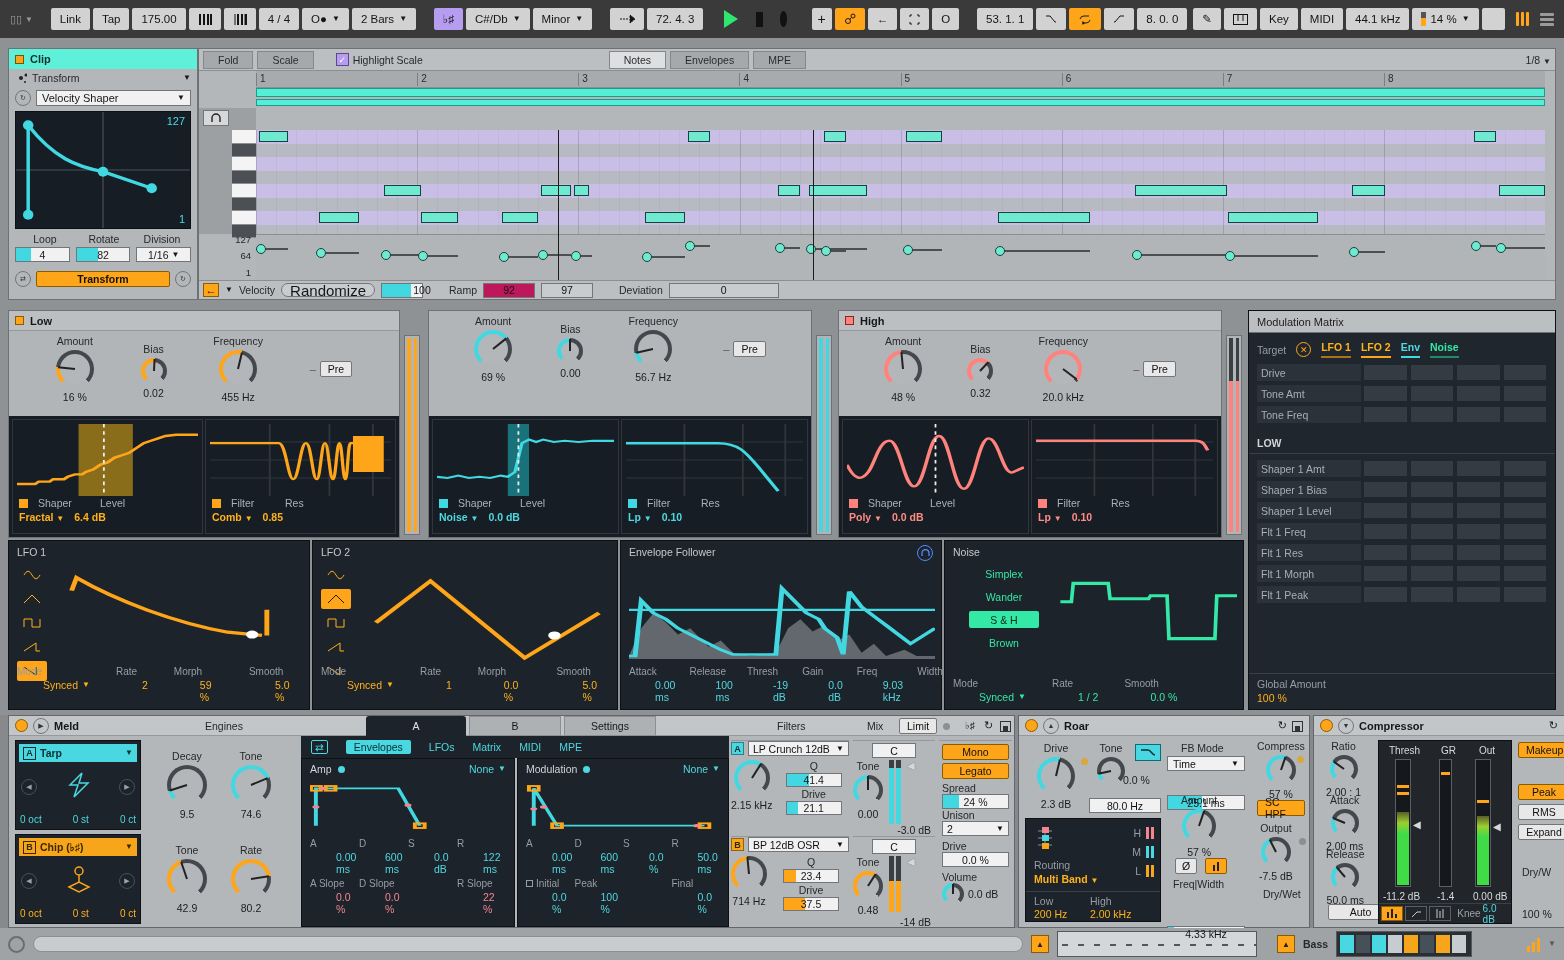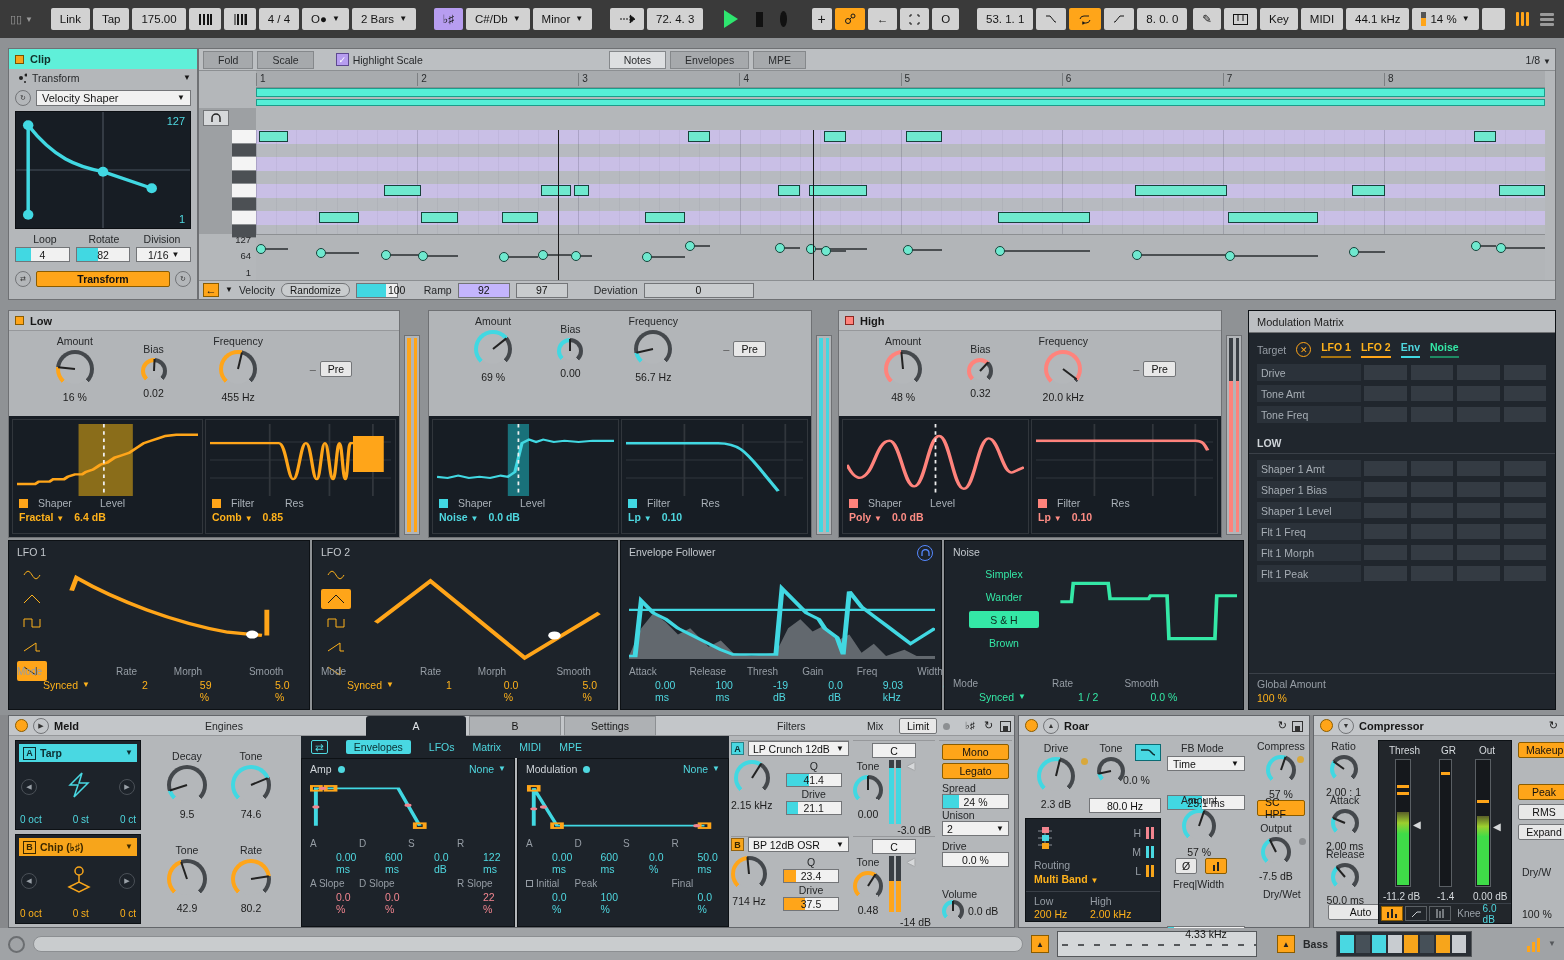--- a/index.html
+++ b/index.html
@@ -72,21 +72,21 @@
 #grid:after{content:"";position:absolute;inset:0;background:
  repeating-linear-gradient(to right,rgba(40,40,60,.14) 0 1px,transparent 1px 161.2px),
  repeating-linear-gradient(to right,rgba(40,40,60,.05) 0 1px,transparent 1px 20.15px);}
 .note{position:absolute;height:11px;margin-top:1px;background:#6fe9cf;border:1px solid #17423a;z-index:3;}
 .ph{position:absolute;top:0;bottom:0;width:1px;background:#1b1b1b;z-index:4;}
 #vellane{position:absolute;left:57px;right:10px;bottom:19px;height:46px;background:#b2b5b8;border-top:1px solid #8c8f92;overflow:hidden;}
 .vmark{position:absolute;height:2px;background:#4b4f52;z-index:2;}
 .vmark:before{content:"";position:absolute;left:-3px;top:-4px;width:8px;height:8px;border-radius:50%;background:#6fe9cf;border:1px solid #17423a;}
 #velscale{position:absolute;left:26px;bottom:19px;width:30px;height:46px;font-size:9.5px;color:#26282a;}
 #velfoot{position:absolute;left:0;right:0;bottom:0;height:19px;background:#bcbfc2;border-top:1px solid #8c8f92;display:flex;align-items:center;gap:6px;padding:0 4px;}
-.pill{border:1px solid #737578;border-radius:8px;padding:0 8px;height:14px;display:flex;align-items:center;font-size:10px;background:#c9ccce;}
+.pill{border:1px solid #737578;border-radius:8px;padding:0 8px;height:14px;display:flex;align-items:center;font-size:15px;background:#c9ccce;}
 
 .band{top:310px;height:228px;background:#b2b5b8;border:1px solid #6f7174;position:absolute;}
 .bhead{height:20px;background:#bcbfc2;border-bottom:1px solid #96989b;display:flex;align-items:center;gap:6px;padding:0 6px;}
 .bknobs{height:84px;display:flex;align-items:flex-start;justify-content:space-evenly;padding-top:4px;position:relative;}
 .kv{font-size:10.5px;color:#1c1c1c;}
 .prewrap{display:flex;align-items:center;gap:4px;margin-top:26px;}
 .bgraphs{position:absolute;left:0;right:0;top:105px;bottom:0;background:#171d24;display:flex;gap:2px;padding:3px;}
 .gpan{flex:1;position:relative;border:1px solid #31363c;}
 .gpan svg{position:absolute;left:4px;right:4px;top:4px;width:calc(100% - 8px);height:72px;}
 .gfoot{position:absolute;left:6px;right:6px;bottom:4px;height:32px;font-size:10.5px;}
@@ -508,21 +508,21 @@
       <span class="lbl">Velocity</span>
       <span class="pill">
           <span>Randomize</span>
         </span>
       <div class="slidebox" style="width:40px;flex:none;padding-left:40px;">
           <u style="width:72%;"></u>
           <span>100</span>
         </div>
       <span class="sp"></span>
       <span class="lbl">Ramp</span>
-      <div class="valbox" style="width:52px;background:#c4b5fd;">
+      <div class="valbox" style="width:52px;background:#be185d;">
           <span>92</span>
         </div>
       <div class="valbox" style="width:52px;background:#c9ccce;">
           <span>97</span>
         </div>
       <span class="sp"></span>
       <span class="lbl">Deviation</span>
       <div class="valbox" style="width:110px;background:#c9ccce;">
           <span>0</span>
         </div>
@@ -1017,20 +1017,27 @@
         </div>
         <div class="mx-row">
           <div class="mx-label">Shaper 1 Level</div>
           <div class="mx-cell"></div>
           <div class="mx-cell"></div>
           <div class="mx-cell"></div>
           <div class="mx-cell"></div>
         </div>
         <div class="mx-row">
           <div class="mx-label">Flt 1 Freq</div>
+          <div class="mx-cell"></div>
+          <div class="mx-cell"></div>
+          <div class="mx-cell"></div>
+          <div class="mx-cell"></div>
+        </div>
+        <div class="mx-row">
+          <div class="mx-label">Flt 1 Res</div>
           <div class="mx-cell"></div>
           <div class="mx-cell"></div>
           <div class="mx-cell"></div>
           <div class="mx-cell"></div>
         </div>
         <div class="mx-row">
           <div class="mx-label">Flt 1 Morph</div>
           <div class="mx-cell"></div>
           <div class="mx-cell"></div>
           <div class="mx-cell"></div>
@@ -1398,21 +1405,21 @@
           </div>
         <div class="lbl">Unison</div>
         <div class="valbox" style="justify-content:space-between;padding:0 4px;">
             <span>2</span>
             <span class="car">▼</span>
           </div>
         <div class="lbl" style="margin-top:4px;">Drive</div>
         <div class="valbox">
             <span>0.0 %</span>
           </div>
-        <div class="lbl" style="margin-top:21px;">Volume</div>
+        <div class="lbl" style="margin-top:4px;">Volume</div>
         <div style="display:flex;align-items:center;gap:4px;">
             <span class="k" style="width:22px;height:22px;--v:50;--c:#41d8e2;">
               <b></b>
               <i></i>
             </span>
             <span class="kv">0.0 dB</span>
           </div>
       </div>
     </div>
 

